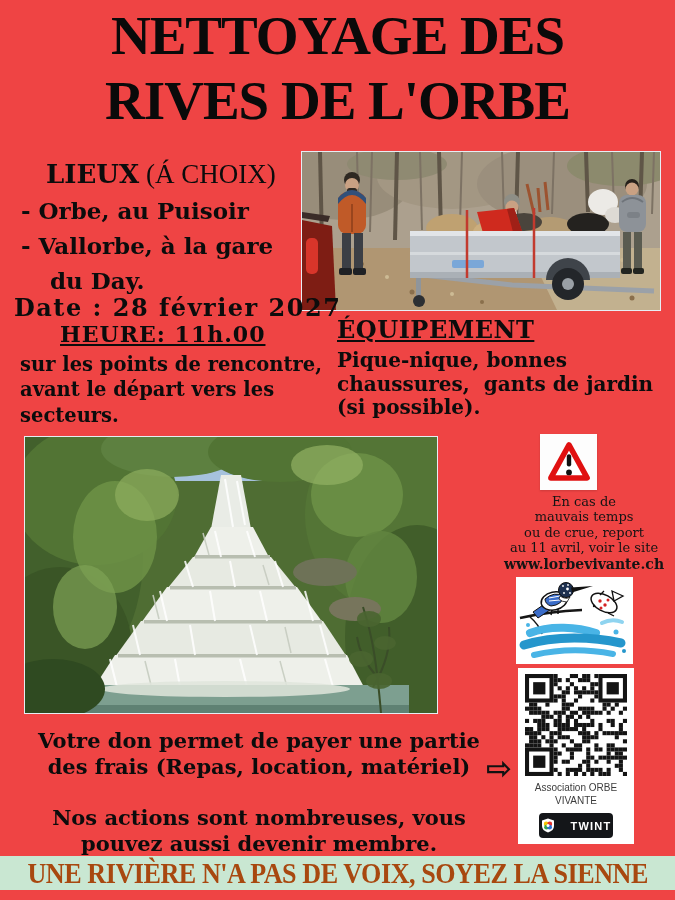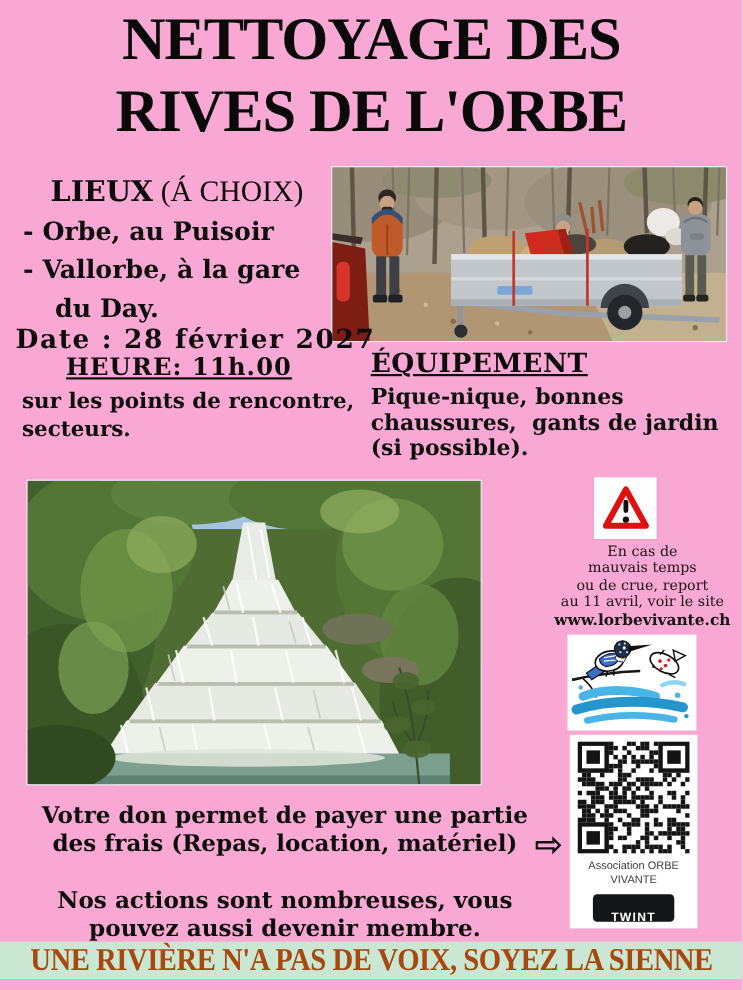--- a/index.html
+++ b/index.html
@@ -1,18 +1,18 @@
 <!DOCTYPE html>
 <html><head>
 <meta charset="utf-8">
 <style>
   html,body{margin:0;padding:0;}
   .poster{
     position:relative;width:675px;height:900px;overflow:hidden;
-    background:#f9a8d4;font-family:"DejaVu Serif",serif;color:#0c0c0c;
+    background:#ef4444;font-family:"DejaVu Serif",serif;color:#0c0c0c;
   }
   .abs{position:absolute;}
   
   .title{
     top:4px;left:0;width:675px;text-align:center;
     font-family:"Liberation Serif",serif;font-weight:700;
     font-size:55px;line-height:1.18;letter-spacing:-1px;color:#0a0a0a;
   }
   
   .lieux-heading{top:159px;left:46px;font-size:26px;white-space:nowrap;}
@@ -41,21 +41,21 @@
   .weather span{display:block;}
   .weather .site{font-weight:700;font-size:14px;margin-top:1px;}
   
   .bird-box{top:577px;left:516px;width:117px;height:87px;background:#fff;}
   .bird-box svg{display:block;width:100%;height:100%;}
   
   .qr-box{top:668px;left:518px;width:116px;height:176px;background:#fff;display:flex;flex-direction:column;align-items:center;}
   .qr-box svg.qr{width:102px;height:102px;margin-top:6px;}
   .qr-caption{margin-top:5px;text-align:center;font-family:"Liberation Sans",sans-serif;font-size:10px;line-height:1.3;color:#3d3d3d;}
   .qr-caption span{display:block;}
-  .twint-badge{margin-top:6px;width:74px;height:25px;background:#141619;border-radius:4px;display:flex;align-items:center;justify-content:center;gap:16px;flex-direction:column;}
+  .twint-badge{margin-top:6px;width:74px;height:25px;background:#141619;border-radius:4px;display:flex;align-items:center;justify-content:center;gap:16px;}
   .twint-badge .tw-label{font-family:"Liberation Sans",sans-serif;font-weight:700;font-size:11px;color:#fff;letter-spacing:1.2px;}
   
   .donation{top:728px;left:8px;width:502px;text-align:center;font-weight:700;font-size:21px;line-height:1.24;}
   .donation .grp2{margin-top:25px;}
   .donation span{display:block;}
   .don-arrow{top:750px;left:486px;font-family:"DejaVu Sans",sans-serif;font-size:31px;font-weight:700;color:#111;}
   
   .banner{top:856px;left:0;width:675px;height:34px;background:#c9e7d2;display:flex;align-items:flex-end;justify-content:center;}
   .banner .bt{
     font-family:"Liberation Serif",serif;font-weight:700;font-size:29px;color:#a8480f;
@@ -180,20 +180,21 @@
   <div class="abs lieux-heading">
     <span class="hb">LIEUX</span><span class="hs">(Á CHOIX)</span>
   </div>
   <div class="abs lieux-item li1">- Orbe, au Puisoir</div>
   <div class="abs lieux-item li2">- Vallorbe, à la gare</div>
   <div class="abs lieux-item li3">du Day.</div>
   <div class="abs date-line">Date : 28 février 2027</div>
   <div class="abs heure-line">HEURE: 11h.00</div>
   <div class="abs note">
     <span>sur les points de rencontre,</span>
+    <span>avant le départ vers les</span>
     <span>secteurs.</span>
   </div>
 
   <div class="abs equip-heading">ÉQUIPEMENT</div>
   <div class="abs equip-text">
     <span>Pique-nique, bonnes</span>
     <span>chaussures,  gants de jardin</span>
     <span>(si possible).</span>
   </div>
 

